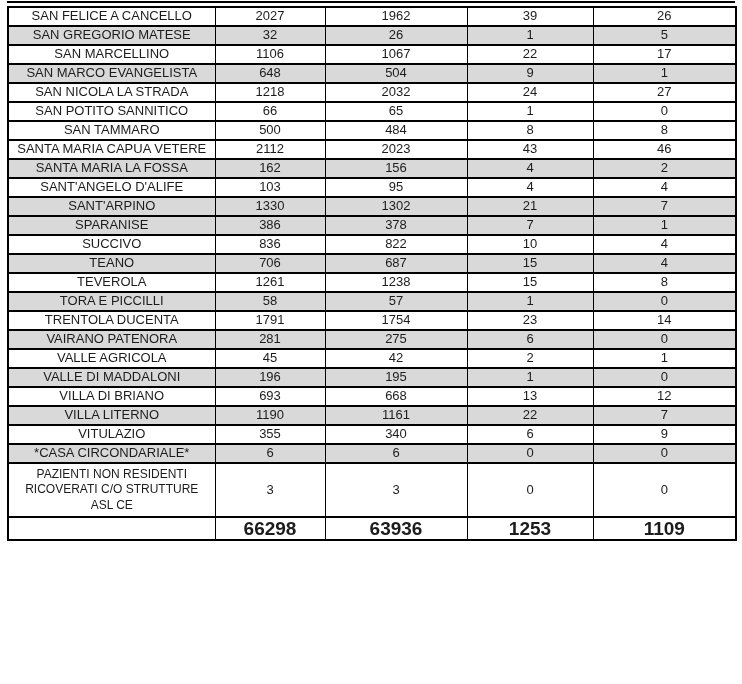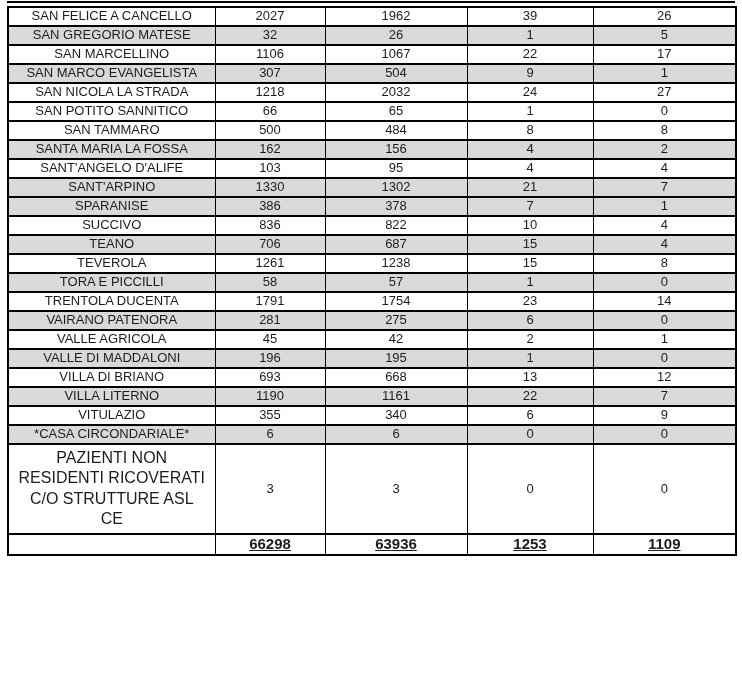--- a/index.html
+++ b/index.html
@@ -47,29 +47,28 @@
     padding: 0 3px;
     height: 19px;
     line-height: 1.12;
     overflow: hidden;
     white-space: nowrap;
   }
   tr.shaded td { background: var(--shaded); }
   tr.multiline td { height: auto; }
   tr.multiline td.name-cell {
     white-space: normal;
-    font-size: 16px;
+    font-size: 12px;
     line-height: 1.28;
     padding: 3px 8px;
   }
   tr.totals-row td {
     font-weight: bold;
-    font-size: 15px;
+    font-size: 19px;
     height: 21px;
-    text-decoration: underline;
   }
 </style>
 </head>
 <body>
 
 <div class="page">
   <div class="cropped-line"></div>
 
   <table class="data-table">
     <colgroup>
@@ -97,21 +96,21 @@
         </tr>
         <tr>
           <td class="name-cell">SAN MARCELLINO</td>
           <td class="value-cell">1106</td>
           <td class="value-cell">1067</td>
           <td class="value-cell">22</td>
           <td class="value-cell">17</td>
         </tr>
         <tr class="shaded">
           <td class="name-cell">SAN MARCO EVANGELISTA</td>
-          <td class="value-cell">307</td>
+          <td class="value-cell">648</td>
           <td class="value-cell">504</td>
           <td class="value-cell">9</td>
           <td class="value-cell">1</td>
         </tr>
         <tr>
           <td class="name-cell">SAN NICOLA LA STRADA</td>
           <td class="value-cell">1218</td>
           <td class="value-cell">2032</td>
           <td class="value-cell">24</td>
           <td class="value-cell">27</td>
@@ -122,20 +121,27 @@
           <td class="value-cell">65</td>
           <td class="value-cell">1</td>
           <td class="value-cell">0</td>
         </tr>
         <tr>
           <td class="name-cell">SAN TAMMARO</td>
           <td class="value-cell">500</td>
           <td class="value-cell">484</td>
           <td class="value-cell">8</td>
           <td class="value-cell">8</td>
+        </tr>
+        <tr>
+          <td class="name-cell">SANTA MARIA CAPUA VETERE</td>
+          <td class="value-cell">2112</td>
+          <td class="value-cell">2023</td>
+          <td class="value-cell">43</td>
+          <td class="value-cell">46</td>
         </tr>
         <tr class="shaded">
           <td class="name-cell">SANTA MARIA LA FOSSA</td>
           <td class="value-cell">162</td>
           <td class="value-cell">156</td>
           <td class="value-cell">4</td>
           <td class="value-cell">2</td>
         </tr>
         <tr>
           <td class="name-cell">SANT'ANGELO D'ALIFE</td>

